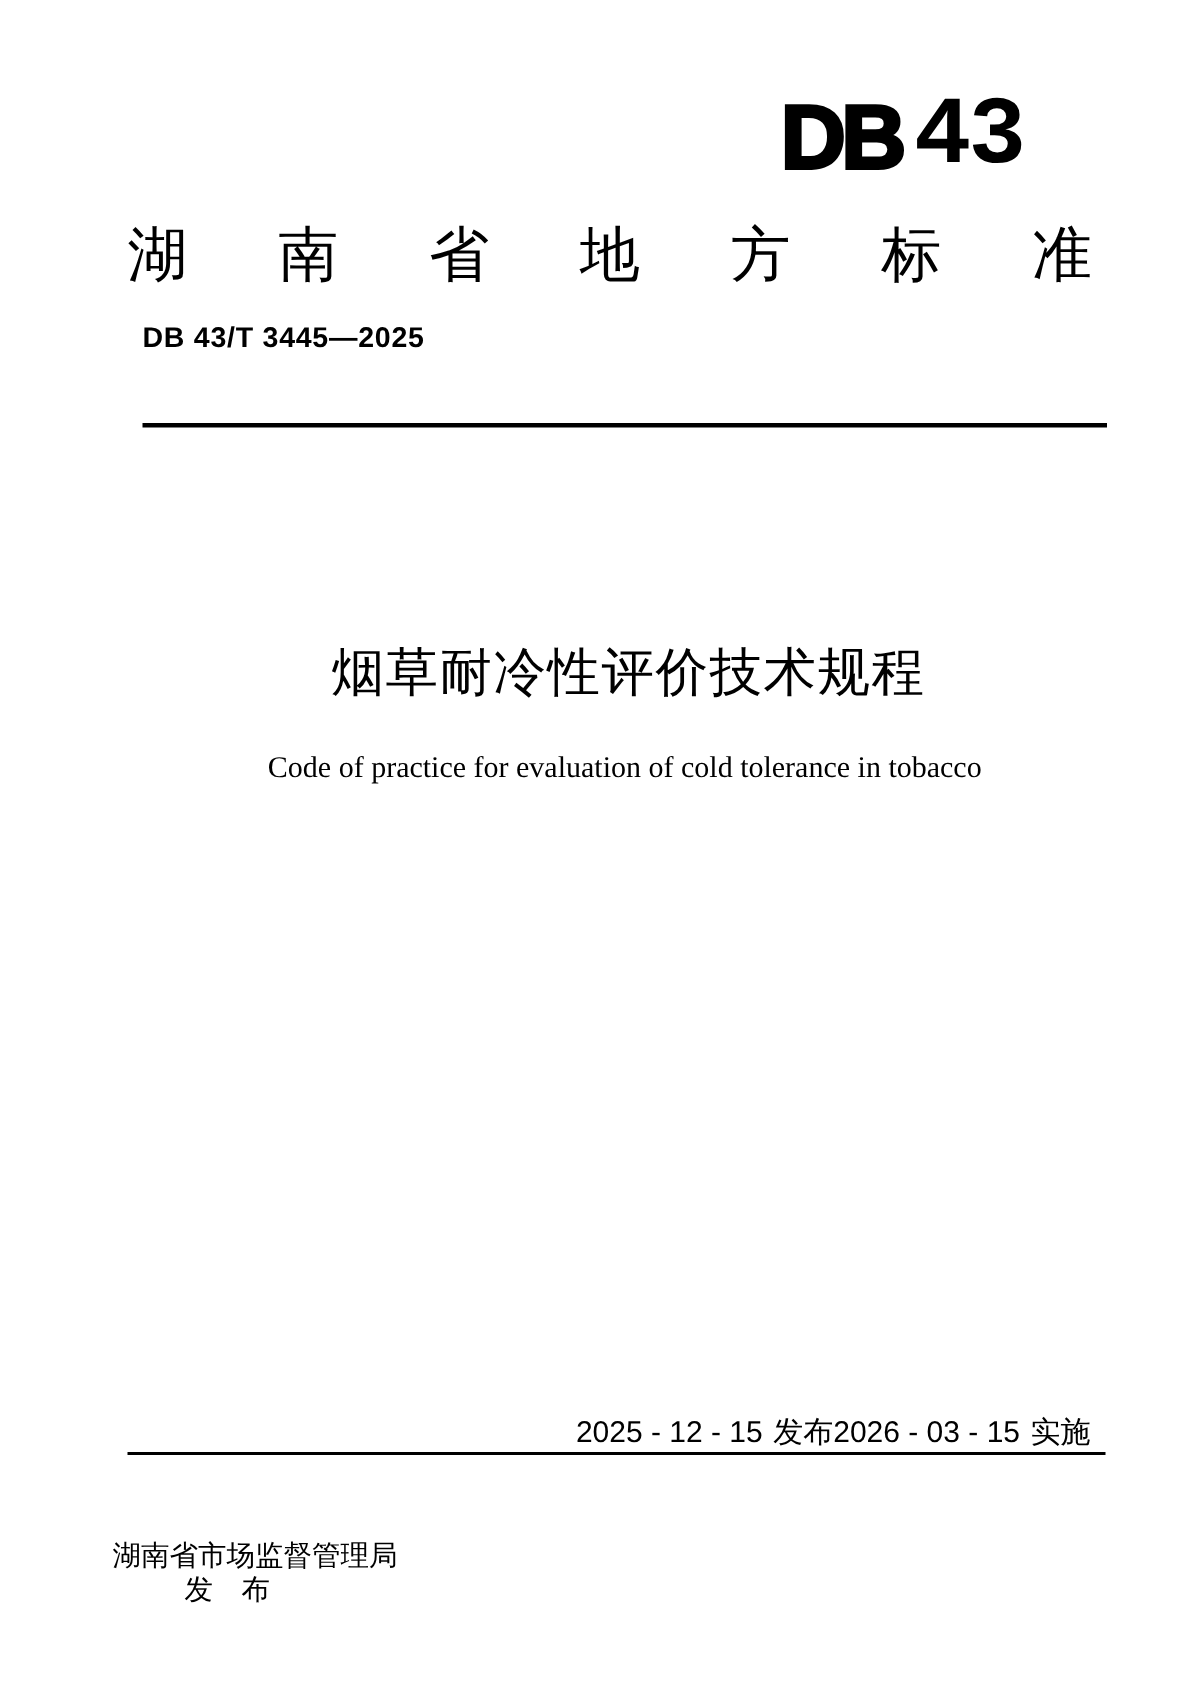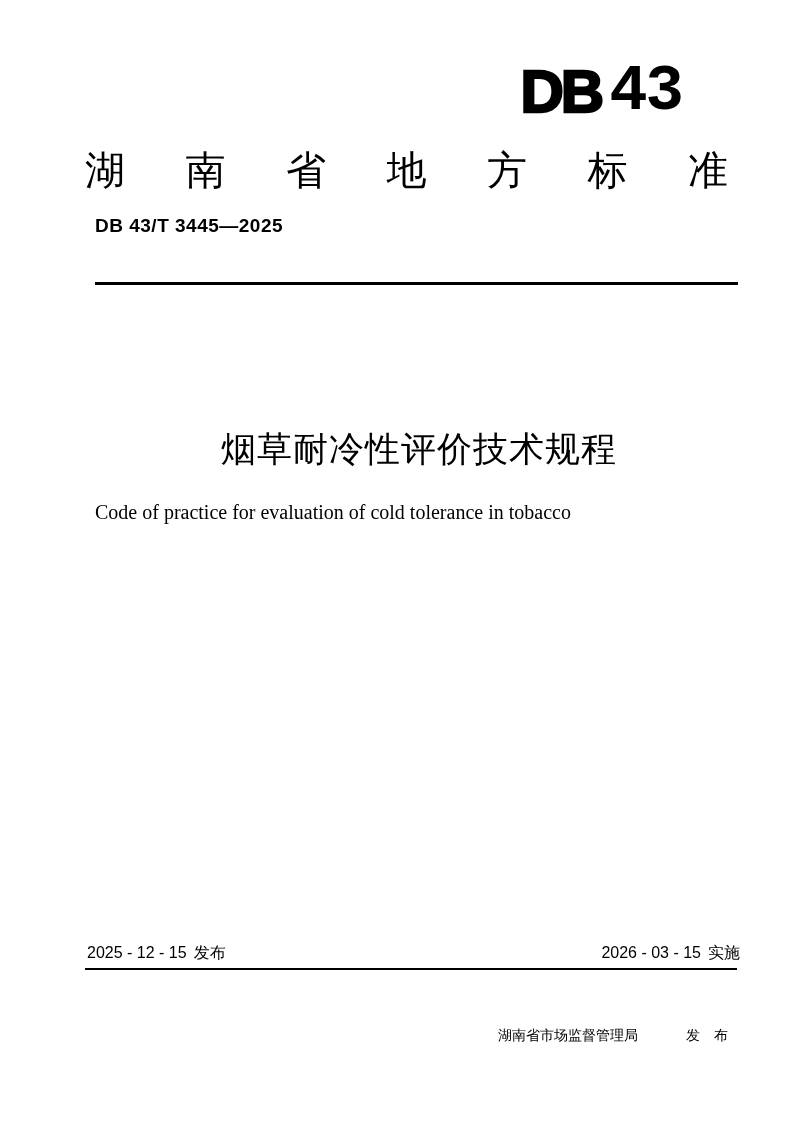--- a/index.html
+++ b/index.html
@@ -97,50 +97,52 @@
     letter-spacing: 1px;
     line-height: 1;
   }
 
   
   .title-en {
     position: absolute;
     top: 500px;
     left: 95px;
     width: 643px;
+    text-align: center;
     font-family: "Liberation Serif", serif;
     font-size: 20px;
     line-height: 1.2;
   }
 
   
   .dates-row {
     position: absolute;
     top: 945px;
-    left: 87px;
+    left: 74px;
     width: 653px;
     display: flex;
-    justify-content: space-between;
-    font-size: 16px;
+    justify-content: flex-end;
+    font-size: 20px;
     font-weight: 500;
     line-height: 1;
   }
   .date-label { margin-left: 7px; }
 
   
   .publisher-row {
     position: absolute;
     top: 1027px;
     left: 75px;
     width: 653px;
     display: flex;
     justify-content: flex-end;
-    font-size: 14px;
+    font-size: 19px;
     font-weight: 500;
     line-height: 1.2;
+    flex-direction: column;
   }
   .publisher-action { margin-left: 48px; }
 </style>
 </head>
 <body>
 
 <div class="page">
 
 
   <div class="logo">

